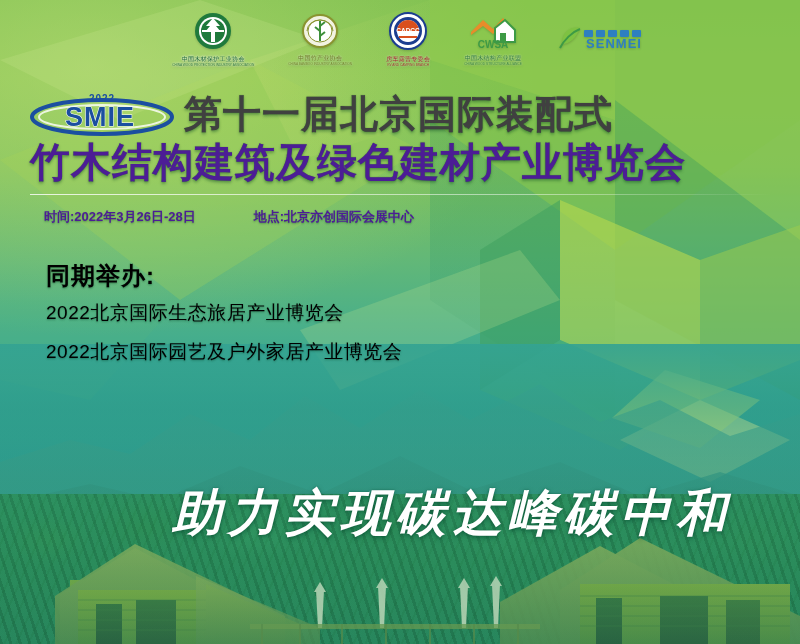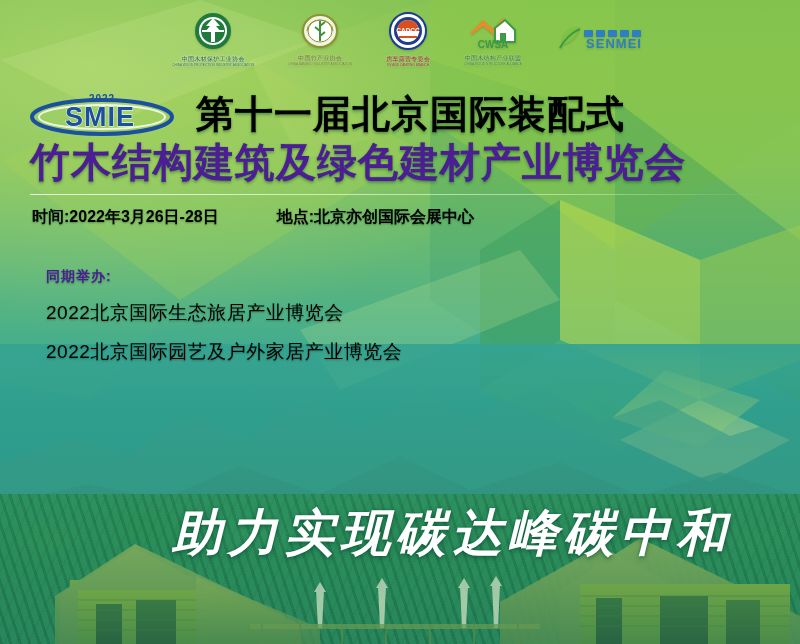--- a/index.html
+++ b/index.html
@@ -87,75 +87,75 @@
 
   .cap-green{color:#1d6b34;text-shadow:0 0 2px rgba(255,255,255,.95),0 0 3px rgba(255,255,255,.8);}
   .cap-olive{color:#6a7a1f;text-shadow:0 0 2px rgba(255,255,255,.95);}
   .cap-red{color:#9e1e1e;text-shadow:0 0 2px rgba(255,255,255,.95);}
   .cap-orange{color:#2f7d3a;text-shadow:0 0 2px rgba(255,255,255,.95);}
 
   
   .headline{
     position:absolute;left:28px;top:92px;width:752px;
   }
-  .title-row{display:flex;align-items:flex-end;gap:20px;}
+  .title-row{display:flex;align-items:flex-end;gap:8px;}
   .smie{
     position:relative;width:148px;height:44px;flex:0 0 148px;
   }
   .smie svg{display:block;}
   .title-1{
-    font-size:38px;line-height:44px;font-weight:700;color:#000000;
+    font-size:38px;line-height:44px;font-weight:700;color:#404040;
     letter-spacing:1px;white-space:nowrap;
     text-shadow:0 2px 3px rgba(0,60,30,.38), 0 0 1px rgba(0,60,30,.5);
   }
   .title-2{
     margin-top:2px;margin-left:2px;
     font-size:40px;line-height:48px;font-weight:700;color:#4c1d95;
     letter-spacing:1px;white-space:nowrap;
     text-shadow:0 2px 3px rgba(0,60,30,.38), 0 0 1px rgba(0,60,30,.5);
   }
   .rule{
     margin:8px 0 0 2px;width:742px;height:1px;
     background:linear-gradient(90deg, rgba(255,255,255,.80), rgba(255,255,255,.45) 70%, rgba(255,255,255,0));
   }
   .meta{
-    margin-top:10px;margin-left:4px;display:flex;align-items:baseline;
-    font-size:16px;line-height:24px;color:#000000;font-weight:700;
+    margin-top:10px;margin-left:16px;display:flex;align-items:baseline;
+    font-size:13px;line-height:24px;color:#4c1d95;font-weight:700;
     text-shadow:0 1px 2px rgba(0,60,30,.40);
   }
   .meta .date{white-space:nowrap;}
   .meta .place{white-space:nowrap;margin-left:58px;}
 
   
   .concurrent{
     position:absolute;left:46px;top:262px;width:520px;
   }
   .conc-title{
-    font-size:14px;line-height:28px;font-weight:700;color:#4c1d95;
+    font-size:24px;line-height:28px;font-weight:700;color:#000000;
     letter-spacing:1px;
     text-shadow:0 1px 2px rgba(0,60,30,.45);
   }
   .conc-list{margin-top:12px;}
   .conc-item{
     font-size:19px;line-height:22px;color:#000000;font-weight:400;
     letter-spacing:.5px;margin-bottom:17px;white-space:nowrap;
     text-shadow:0 1px 2px rgba(0,60,30,.42);
   }
 
   
   .slogan-1{
     position:absolute;left:46px;top:418px;
     font-family:"Liberation Serif","DejaVu Serif",serif;
     font-size:54px;line-height:62px;font-weight:700;color:#ffffff;
     letter-spacing:6px;white-space:nowrap;
     font-style:italic;
     text-shadow:0 2px 5px rgba(0,70,45,.55), 0 0 2px rgba(0,70,45,.45);
   }
   .slogan-2{
-    position:absolute;left:172px;top:504px;
+    position:absolute;left:172px;top:484px;
     font-family:"Liberation Serif","DejaVu Serif",serif;
     font-size:50px;line-height:58px;font-weight:700;color:#ffffff;
     letter-spacing:6px;white-space:nowrap;
     font-style:italic;
     text-shadow:0 2px 5px rgba(0,70,45,.55), 0 0 2px rgba(0,70,45,.45);
   }
 </style>
 </head>
 <body>
 

